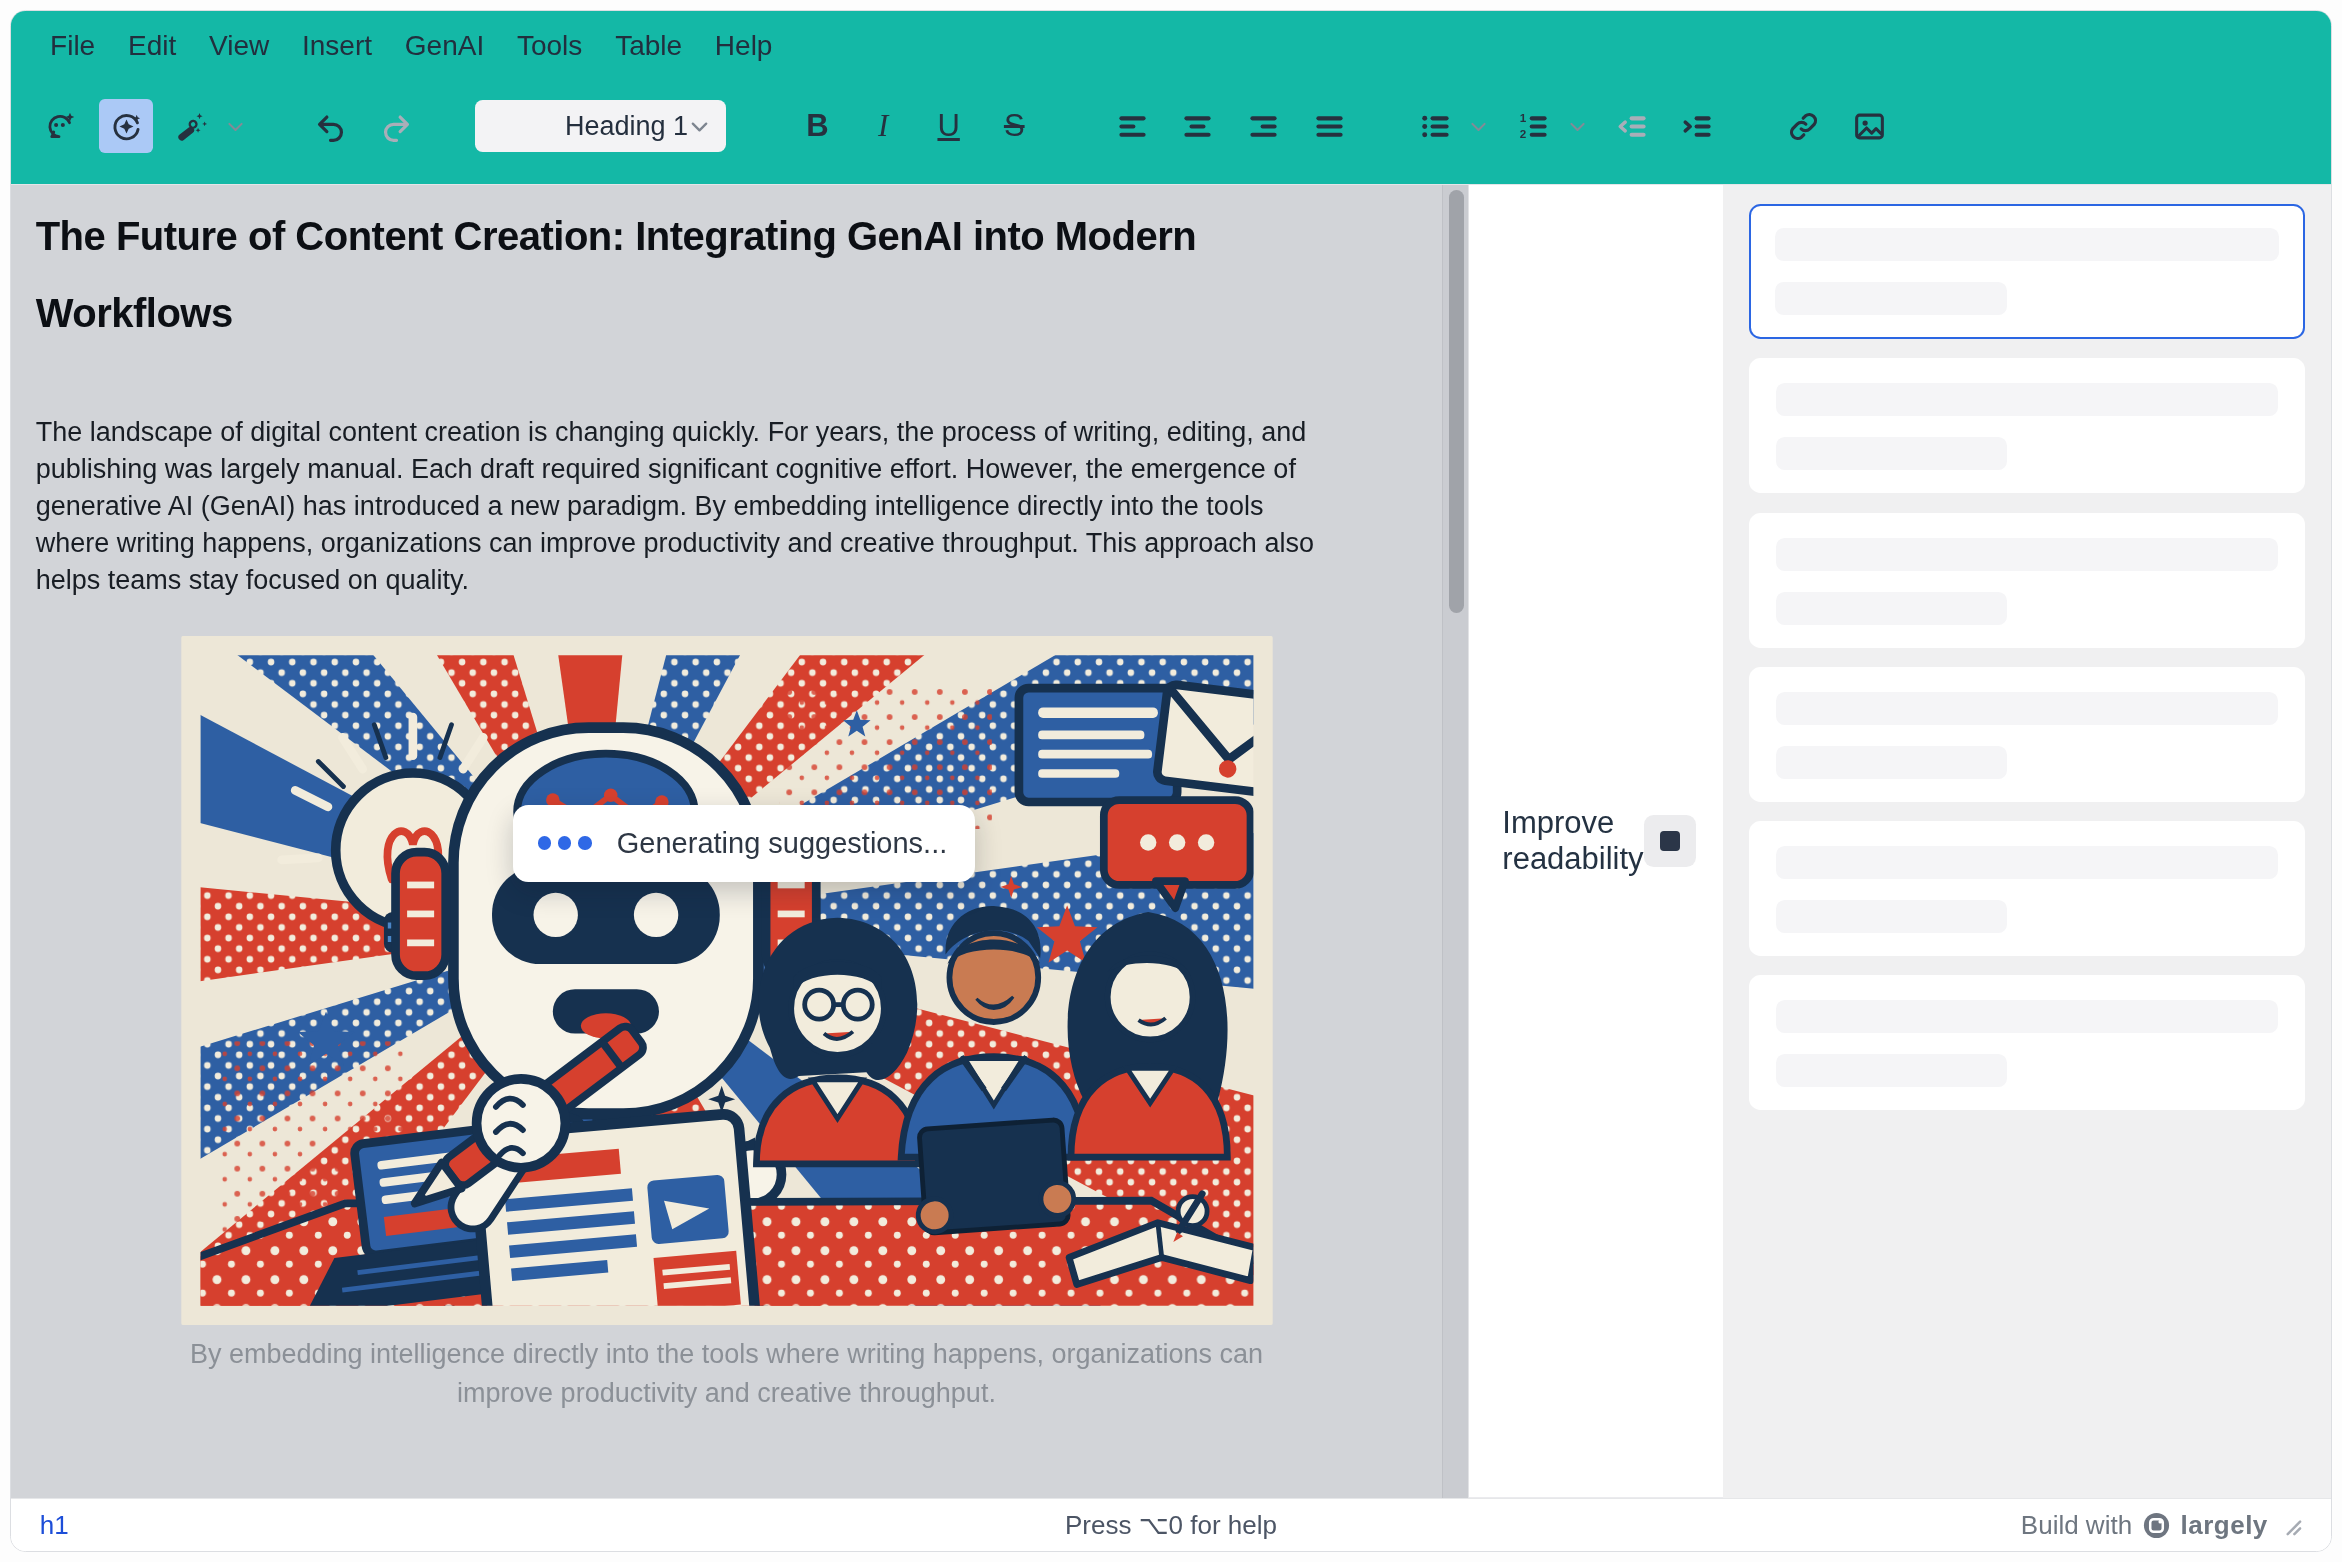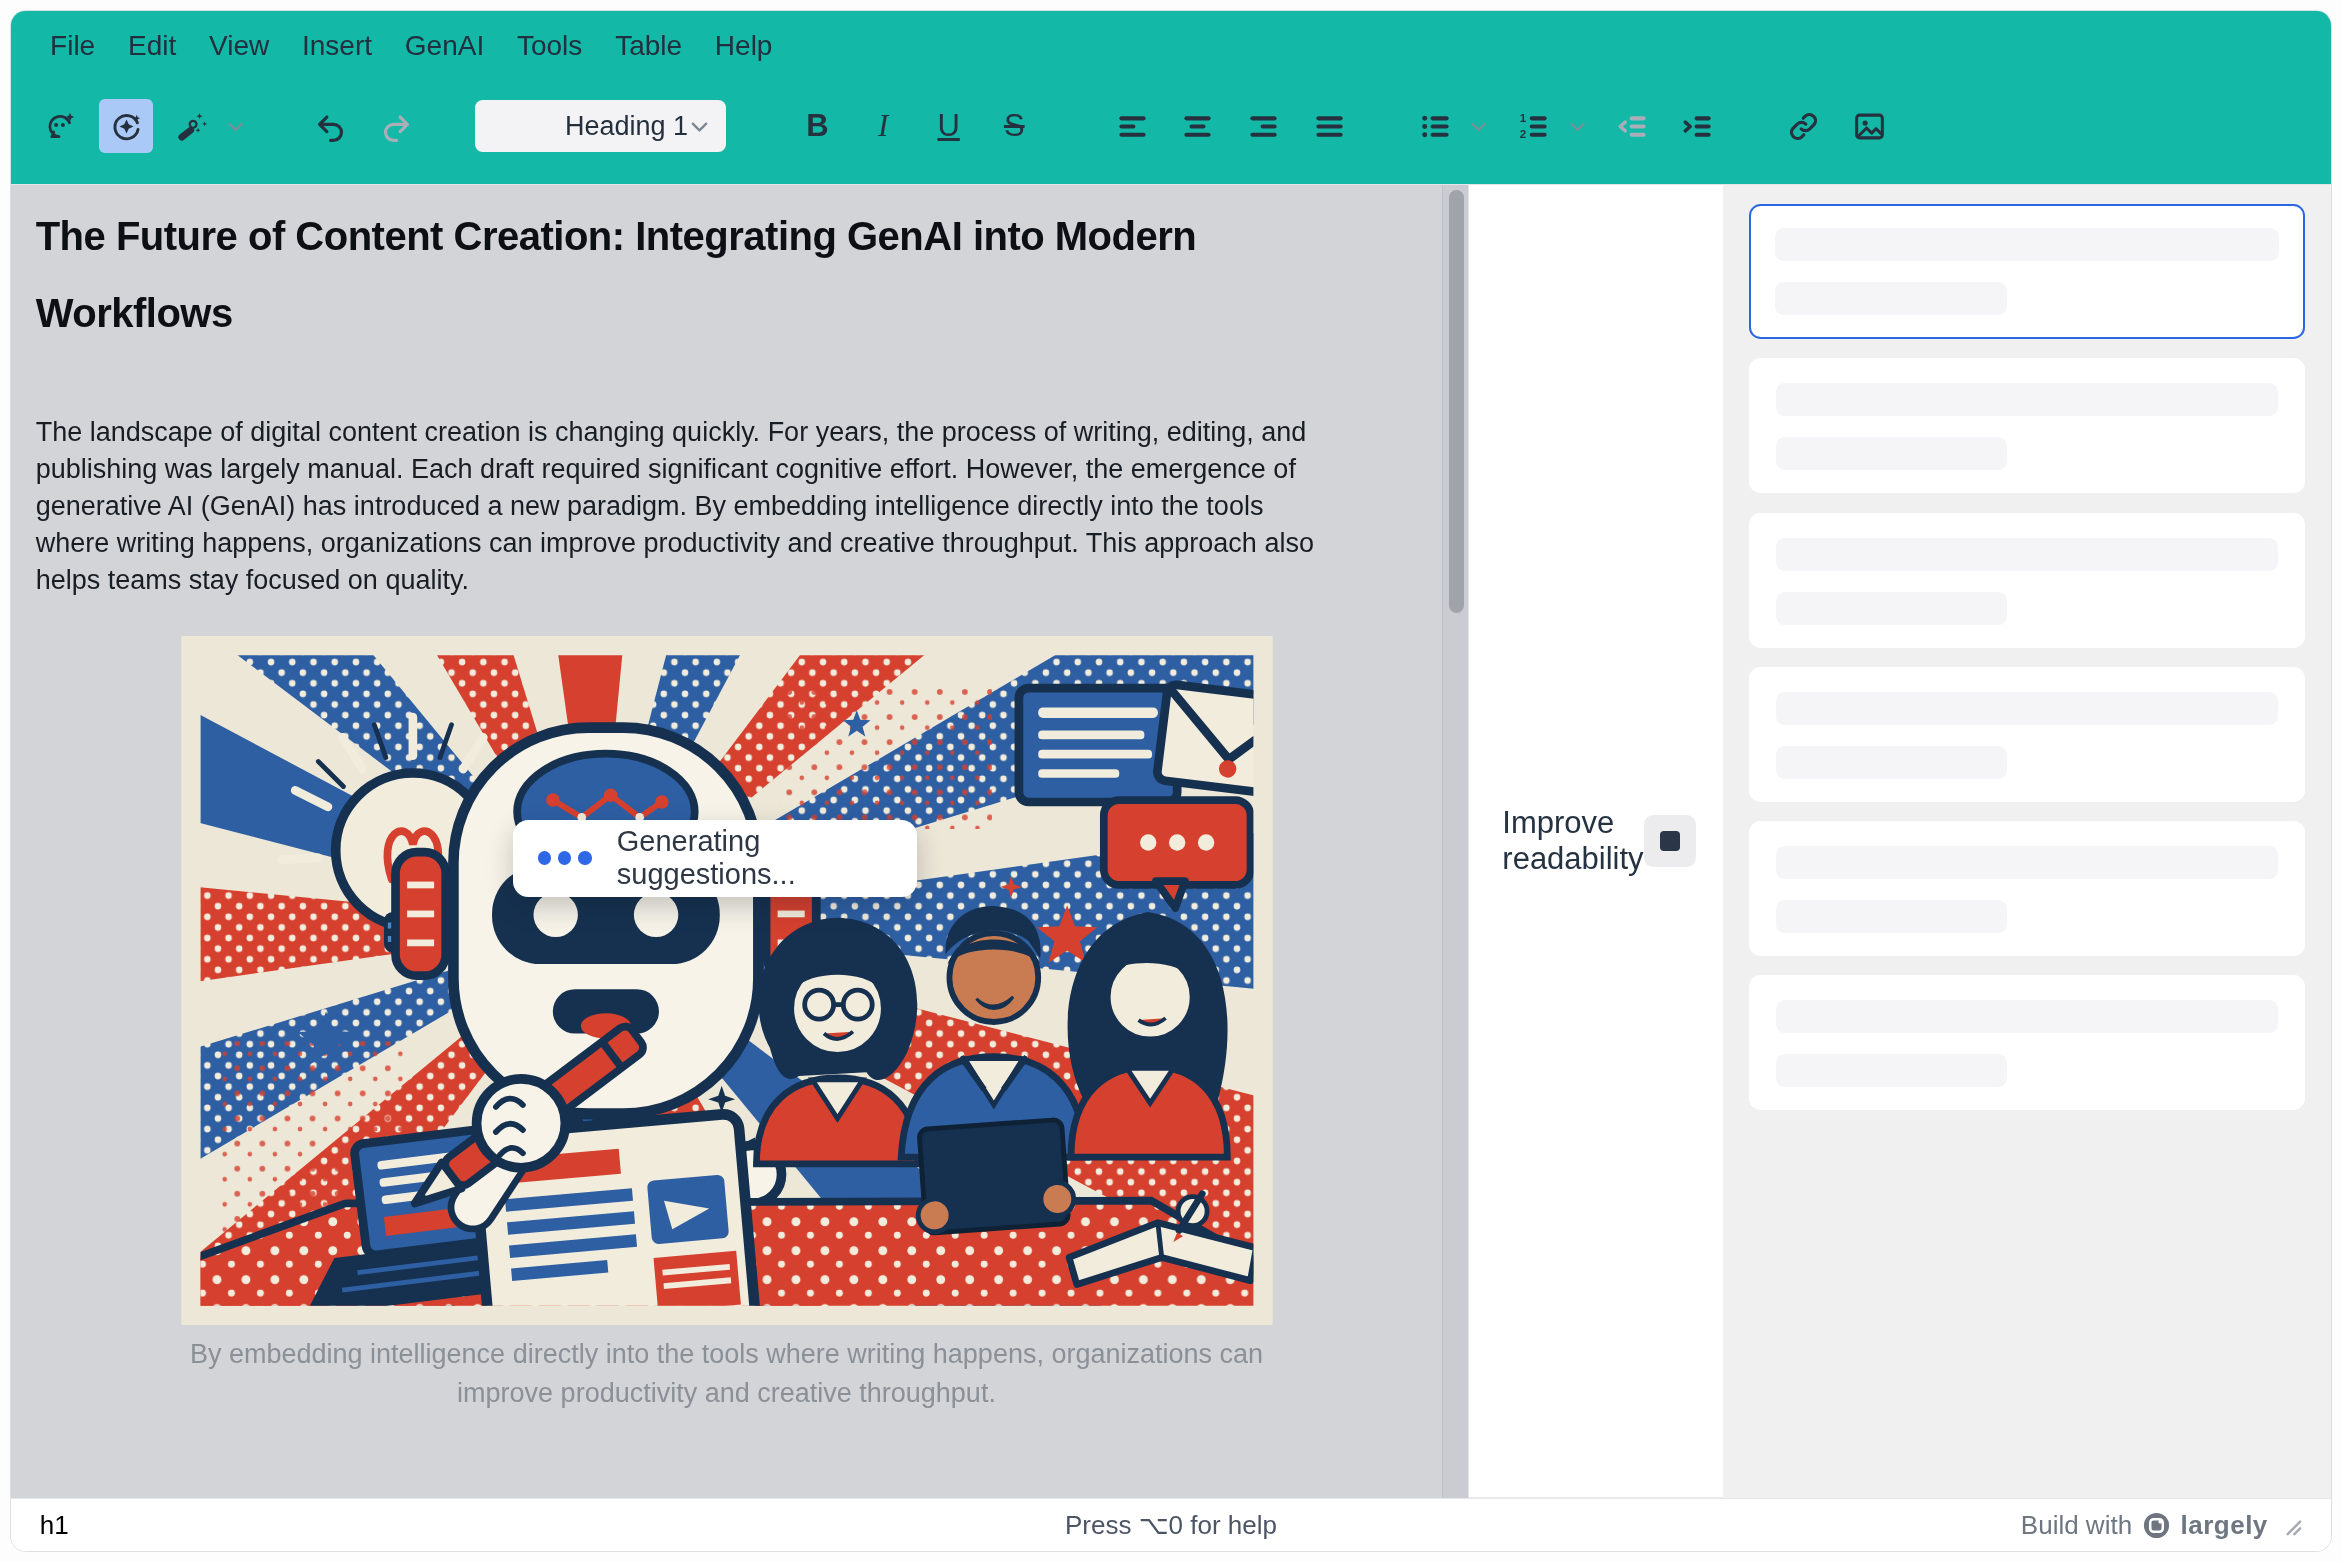--- a/index.html
+++ b/index.html
@@ -29,21 +29,21 @@
   .fmt-strike { text-decoration:line-through; font-weight:400; }
 
   
   .main { flex:1 1 auto; display:flex; min-height:0; }
   .editor-pane { flex:1 1 auto; position:relative; background:#d2d4d8; overflow:hidden; padding:13.5px 25px 0; }
   .doc-title { max-width:1217px; font-size:40px; line-height:77px; font-weight:700; color:#0c0f14; letter-spacing:-0.5px; }
   .doc-para { max-width:1294px; margin-top:62px; font-size:27px; line-height:37px; color:#181d24; }
   .doc-figure { width:1092px; margin:37px auto 0; }
   .doc-figure svg { display:block; border-radius:1.9px; }
   .doc-caption { width:1092px; margin:9.7px auto 0; text-align:center; font-size:27px; line-height:39px; color:#8b9097; }
-  .gen-pill { position:absolute; left:502px; top:620px; width:404px; height:77px; background:#fff; border-radius:15.4px; box-shadow:0 9.7px 27px rgba(15,23,42,.22); display:flex; align-items:center; padding:0 25px; z-index:5;margin-top:15px; }
+  .gen-pill { position:absolute; left:502px; top:620px; width:462px; height:77px; background:#fff; border-radius:15.4px; box-shadow:0 9.7px 27px rgba(15,23,42,.22); display:flex; align-items:center; padding:0 25px; z-index:5; }
   .gen-dots { display:flex; gap:6.8px; margin-right:25px; }
   .gen-dots i { width:13.5px; height:13.5px; border-radius:50%; background:#2f68e6; }
   .gen-label { font-size:29px; color:#2e3744; }
 
   .scroll-gutter { flex:0 0 26px; background:#caccd1; position:relative; border-left:1px solid rgba(0,0,0,.05); }
   .scroll-thumb { position:absolute; left:5.8px; top:5.8px; width:14.5px; height:423px; border-radius:7.7px; background:#a0a3a9; }
 
   
   .sidebar { flex:0 0 863px; display:flex; flex-direction:row; background:#f0f0f1; border-left:1px solid #e2e3e6; min-height:0; }
   .sidebar-header { flex:0 0 110px; background:#fff; border-bottom:1px solid #ebebee; display:flex; align-items:center; padding:0 27px 0 33px; }
@@ -51,21 +51,21 @@
   .stop-btn { width:52px; height:52px; border:none; border-radius:9.7px; background:#ececee; display:flex; align-items:center; justify-content:center; cursor:pointer; }
   .stop-btn i { display:block; width:20px; height:20px; border-radius:3.9px; background:#2b3648; }
   .sidebar-body { flex:1; padding:19.3px 26px; overflow:hidden; }
   .sg-card { background:#fff; border-radius:11.6px; height:135px; padding:25px 27px; margin-bottom:19.3px; cursor:pointer; }
   .sg-card.selected { border:2.9px solid #2b66e3; padding:22px 24px; }
   .sk-bar { height:33px; border-radius:8.7px; background:#f5f5f7; }
   .sk-bar.short { width:46%; margin-top:21px; }
 
   
   .status-bar { flex:0 0 53px; background:#fff; border-top:1px solid #e6e7e9; position:relative; display:flex; align-items:center; padding:0 29px; }
-  .sb-elementpath { font-size:26px; color:#000000; cursor:pointer;text-align:right; }
+  .sb-elementpath { font-size:26px; color:#1d4ed8; cursor:pointer;text-align:right; }
   .sb-help { position:absolute; left:50%; transform:translateX(-50%); font-size:26px; color:#4c5565; }
   .sb-brand { margin-left:auto; display:flex; align-items:center; gap:9.7px; font-size:26px; color:#6e7680; cursor:pointer; }
   .sb-brand .brand-name { font-weight:700; letter-spacing:0.5px; }
   .sb-grip { margin-left:13.5px; cursor:nwse-resize; }
 </style>
 </head>
 <body>
 
 <div class="screen">
 <div class="window">

